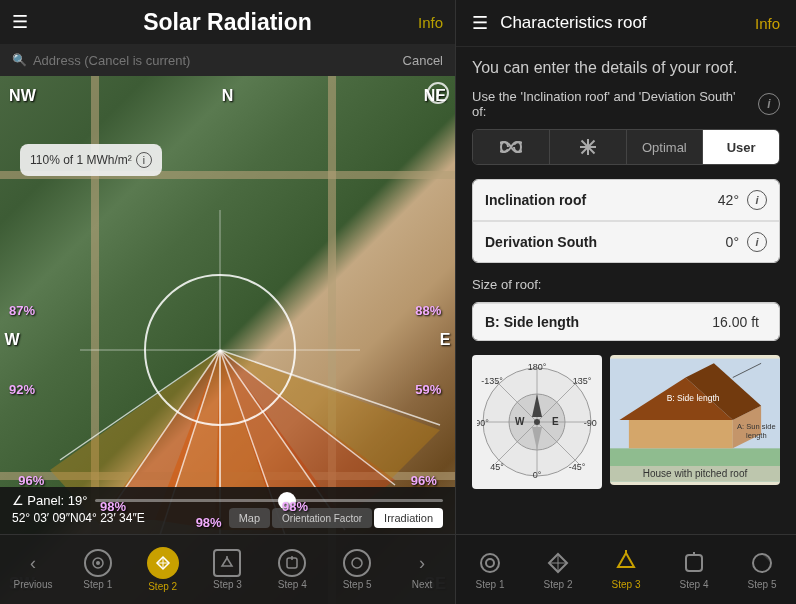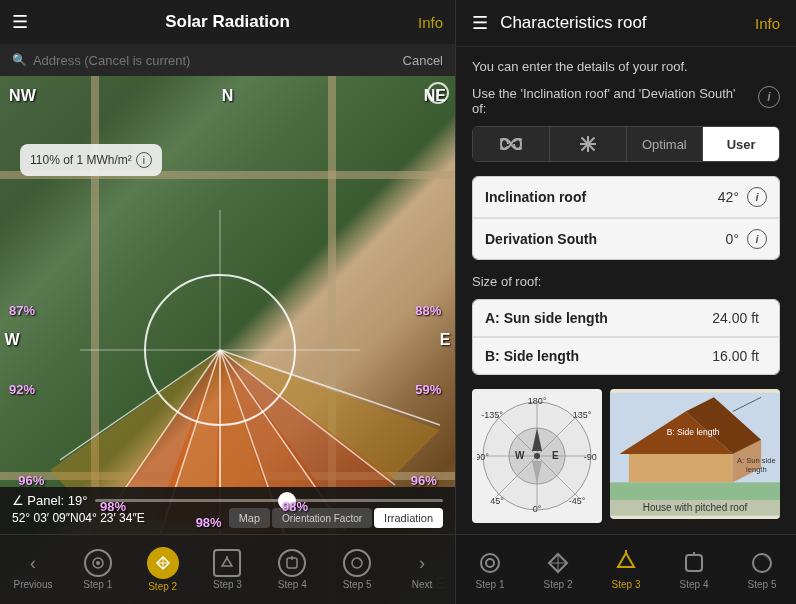--- a/index.html
+++ b/index.html
@@ -18,21 +18,21 @@
       height: 44px;
       background: rgba(30,30,30,0.95);
       display: flex;
       align-items: center;
       justify-content: space-between;
       padding: 0 12px;
       z-index: 10;
     }
     .left-header-title {
       color: #fff;
-      font-size: 17px;
+      font-size: 23px;
       font-weight: 600;
       position: absolute;
       left: 50%;
       transform: translateX(-50%);
     }
     .left-header-info {
       color: #b8a000;
       font-size: 15px;
       margin-left: auto;
     }
@@ -230,21 +230,21 @@
 
     .right-content {
       flex: 1;
       overflow-y: auto;
       padding: 12px 16px;
     }
     .right-content::-webkit-scrollbar { display: none; }
 
     .desc-text {
       color: #ccc;
-      font-size: 13px;
+      font-size: 16px;
       margin-bottom: 12px;
     }
     .use-text {
       color: #ccc;
       font-size: 13px;
       margin-bottom: 10px;
     }
 
     
     .tab-selector {
@@ -545,21 +545,21 @@
 <div class="right-panel">
 
   <div class="right-header">
     <span class="hamburger-icon">☰</span>
     <span class="right-title">Characteristics roof</span>
     <span class="right-info-btn">Info</span>
   </div>
 
   <div class="right-content">
     <p class="desc-text">You can enter the details of your roof.</p>
-    <div style="display:flex;align-items:flex-start;gap:0;margin-bottom:10px;">
+    <div style="display:flex;align-items:center;gap:0;margin-bottom:10px;">
       <p class="use-text" style="flex:1;margin-bottom:0;">Use the 'Inclination roof' and 'Deviation South' of:</p>
       <span class="info-i">i</span>
     </div>
 
     <div class="tab-selector">
       <div class="tab-item">
         <svg width="22" height="14" viewBox="0 0 22 14">
             <path d="M8,7 C8,4.2 5.8,2 3,2 C0.2,2 -2,4.2 -2,7 C-2,9.8 0.2,12 3,12 C5,12 6.7,10.9 8,9.5 M14,7 C14,9.8 16.2,12 19,12 C21.8,12 24,9.8 24,7 C24,4.2 21.8,2 19,2 C17,2 15.3,3.1 14,4.5" fill="none" stroke="#aaa" stroke-width="2" transform="translate(0,0)"></path>
             <path d="M5 2 C2.8 2 1 3.8 1 7 C1 10.2 2.8 12 5 12 C7.2 12 9 10.2 11 7 C13 3.8 14.8 2 17 2 C19.2 2 21 3.8 21 7 C21 10.2 19.2 12 17 12 C14.8 12 13 10.2 11 7 C9 3.8 7.2 2 5 2 Z" fill="none" stroke="#aaa" stroke-width="2"></path>
           </svg>
@@ -585,24 +585,20 @@
       <div style="height:1px;background:#ddd;"></div>
       <div class="data-row">
         <span class="data-label">Derivation South</span>
         <span class="data-value">0°</span>
         <div class="info-circle">i</div>
       </div>
     </div>
 
     <p class="section-title">Size of roof:</p>
     <div style="border:1px solid #ccc;border-radius:6px;overflow:hidden;margin-bottom:14px;">
-      <div class="data-row">
-        <span class="data-label">A: Sun side length</span>
-        <span class="data-value">24.00 ft</span>
-      </div>
       <div style="height:1px;background:#ddd;"></div>
       <div class="data-row">
         <span class="data-label">B: Side length</span>
         <span class="data-value">16.00 ft</span>
       </div>
     </div>
 
     <div class="diagram-area">
 
       <div class="compass-diagram">

